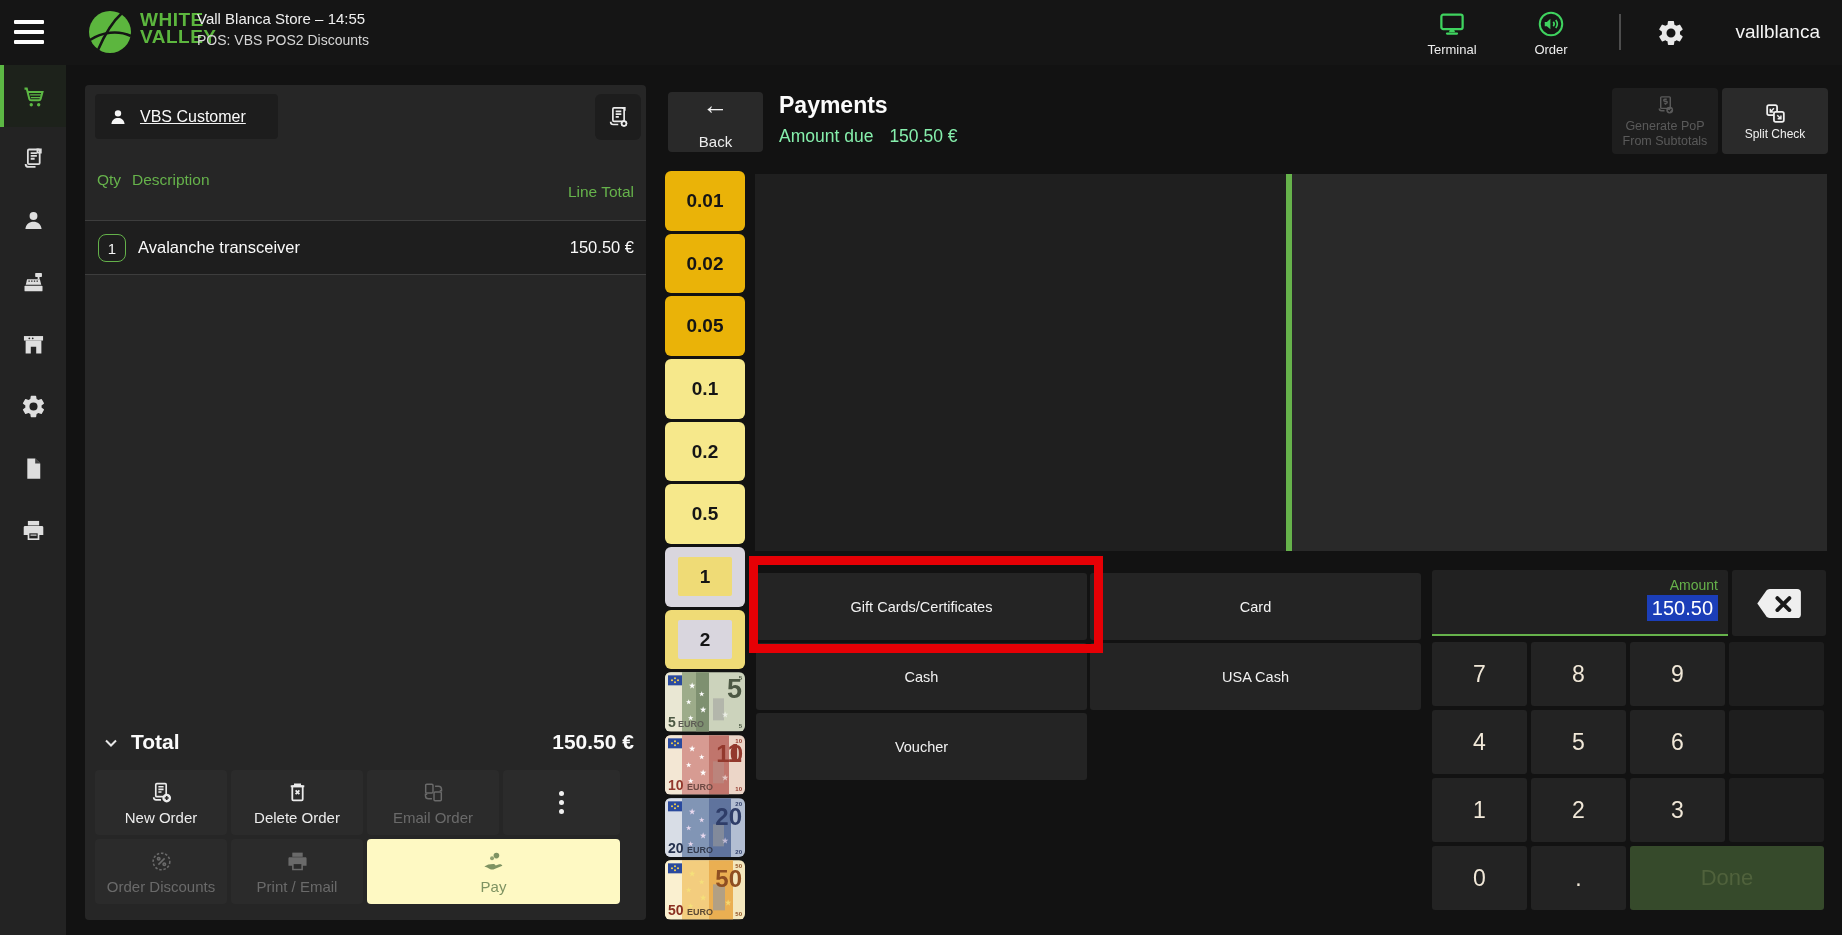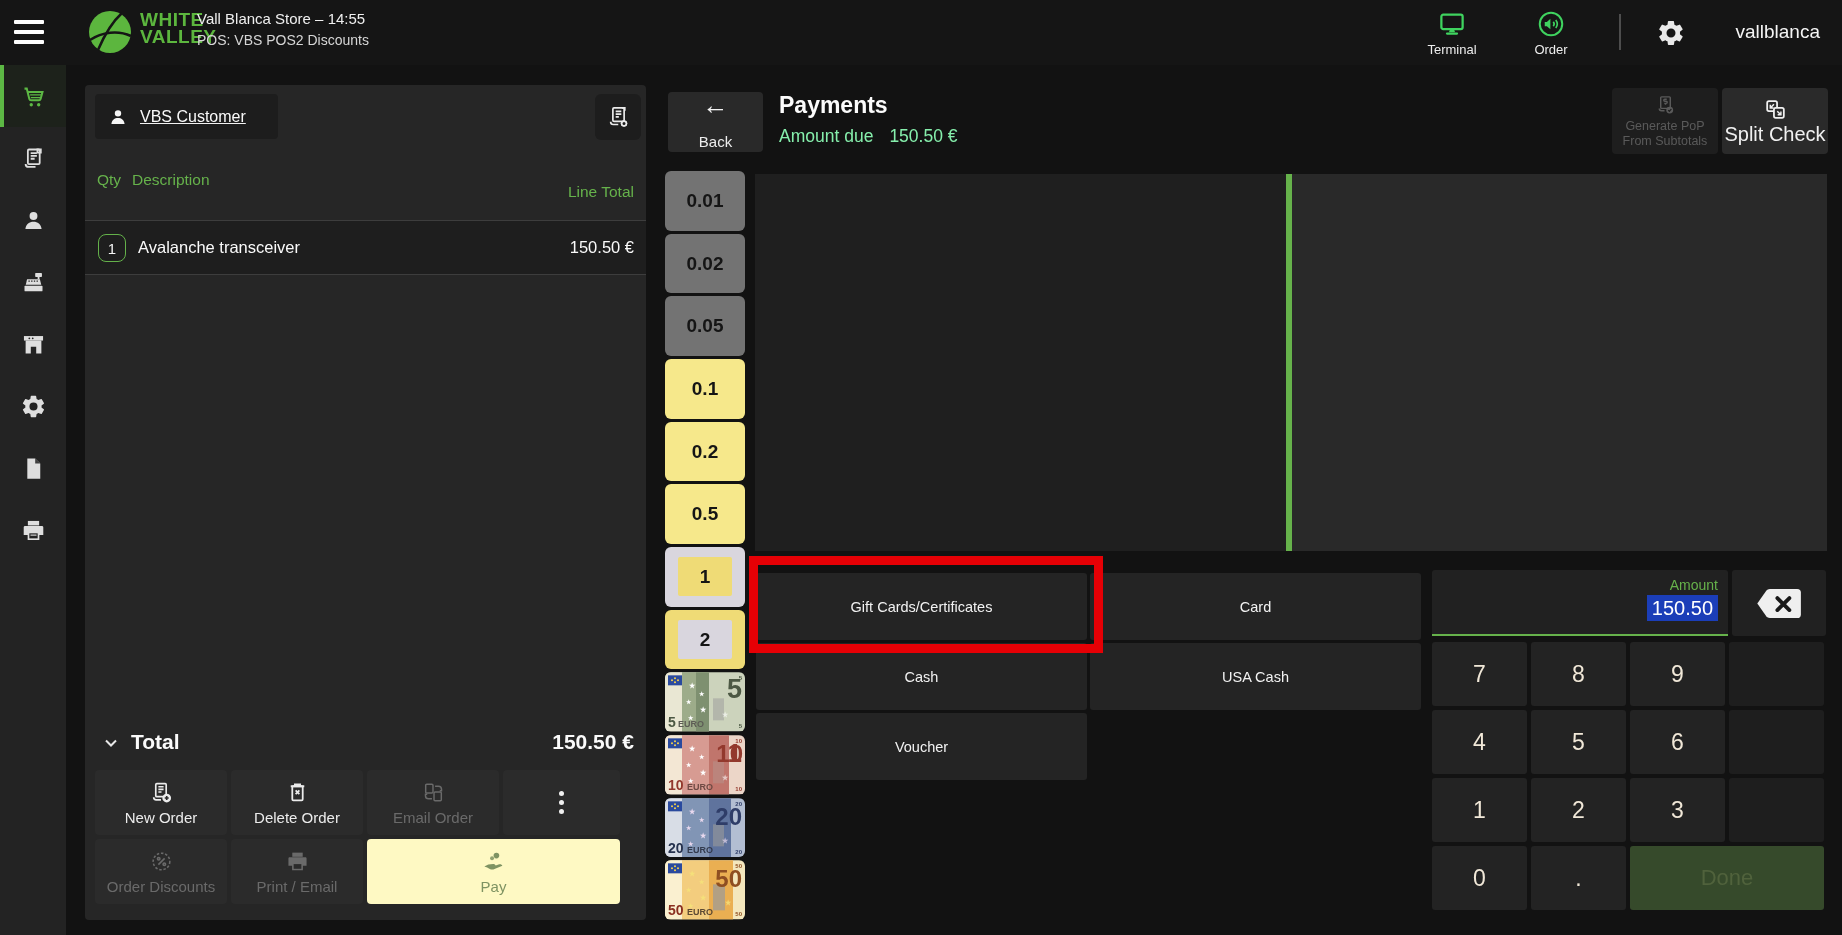--- a/index.html
+++ b/index.html
@@ -63,26 +63,26 @@
   
   .back-btn { left:668px; top:92px; width:95px; height:60px; background:#292929; border-radius:4px; display:flex; flex-direction:column; align-items:center; justify-content:center; cursor:pointer; }
   .back-arrow { font-size:26px; line-height:22px; color:#f2f2f2; }
   .back-lbl { font-size:15px; color:#ededed; margin-top:17px; }
   .pay-title { left:779px; top:92px; font-size:23px; font-weight:bold; color:#fcfcfc; }
   .amount-due { left:779px; top:126px; font-size:17.5px; color:#86efac; display:flex; gap:16px; }
   .topright-btn { top:88px; width:106px; height:66px; border-radius:4px; display:flex; flex-direction:column; align-items:center; justify-content:center; cursor:pointer; text-align:center; }
   .pop-btn { left:1612px; background:#1e1e1e; color:#5a5a5a; cursor:default; }
   .pop-btn .lbl { font-size:12.5px; line-height:1.15; margin-top:2px; }
   .split-btn { left:1722px; background:#2a2a2a; color:#f0f0f0; }
-  .split-btn .lbl { font-size:20px; margin-top:1px; }
+  .split-btn .lbl { font-size:12px; margin-top:1px; }
 
   
   .denoms { left:665px; top:171px; width:80px; height:749px; display:flex; flex-direction:column; gap:3px; }
   .denom { flex:1; border-radius:6px; display:flex; align-items:center; justify-content:center; font-size:19px; font-weight:600; color:#151515; cursor:pointer; position:relative; }
-  .denom.copper { background:#737373;text-align:right; }
+  .denom.copper { background:#eab308;text-align:right; }
   .denom.yellow { background:#f6e88b; }
   .denom.coin1 { background:#d9d6de; }
   .denom.coin2 { background:#efdb76; }
   .coin-inner { position:absolute; left:13px; top:10px; width:54px; height:39px; border-radius:2px; }
   .coin1 .coin-inner { background:#efdb76; }
   .coin2 .coin-inner { background:#d9d6de; }
   .denom .num { position:relative; z-index:2; }
   .denom.note { overflow:hidden; padding:0; }
   .denom.note svg { width:80px; height:100%; display:block; }
 

